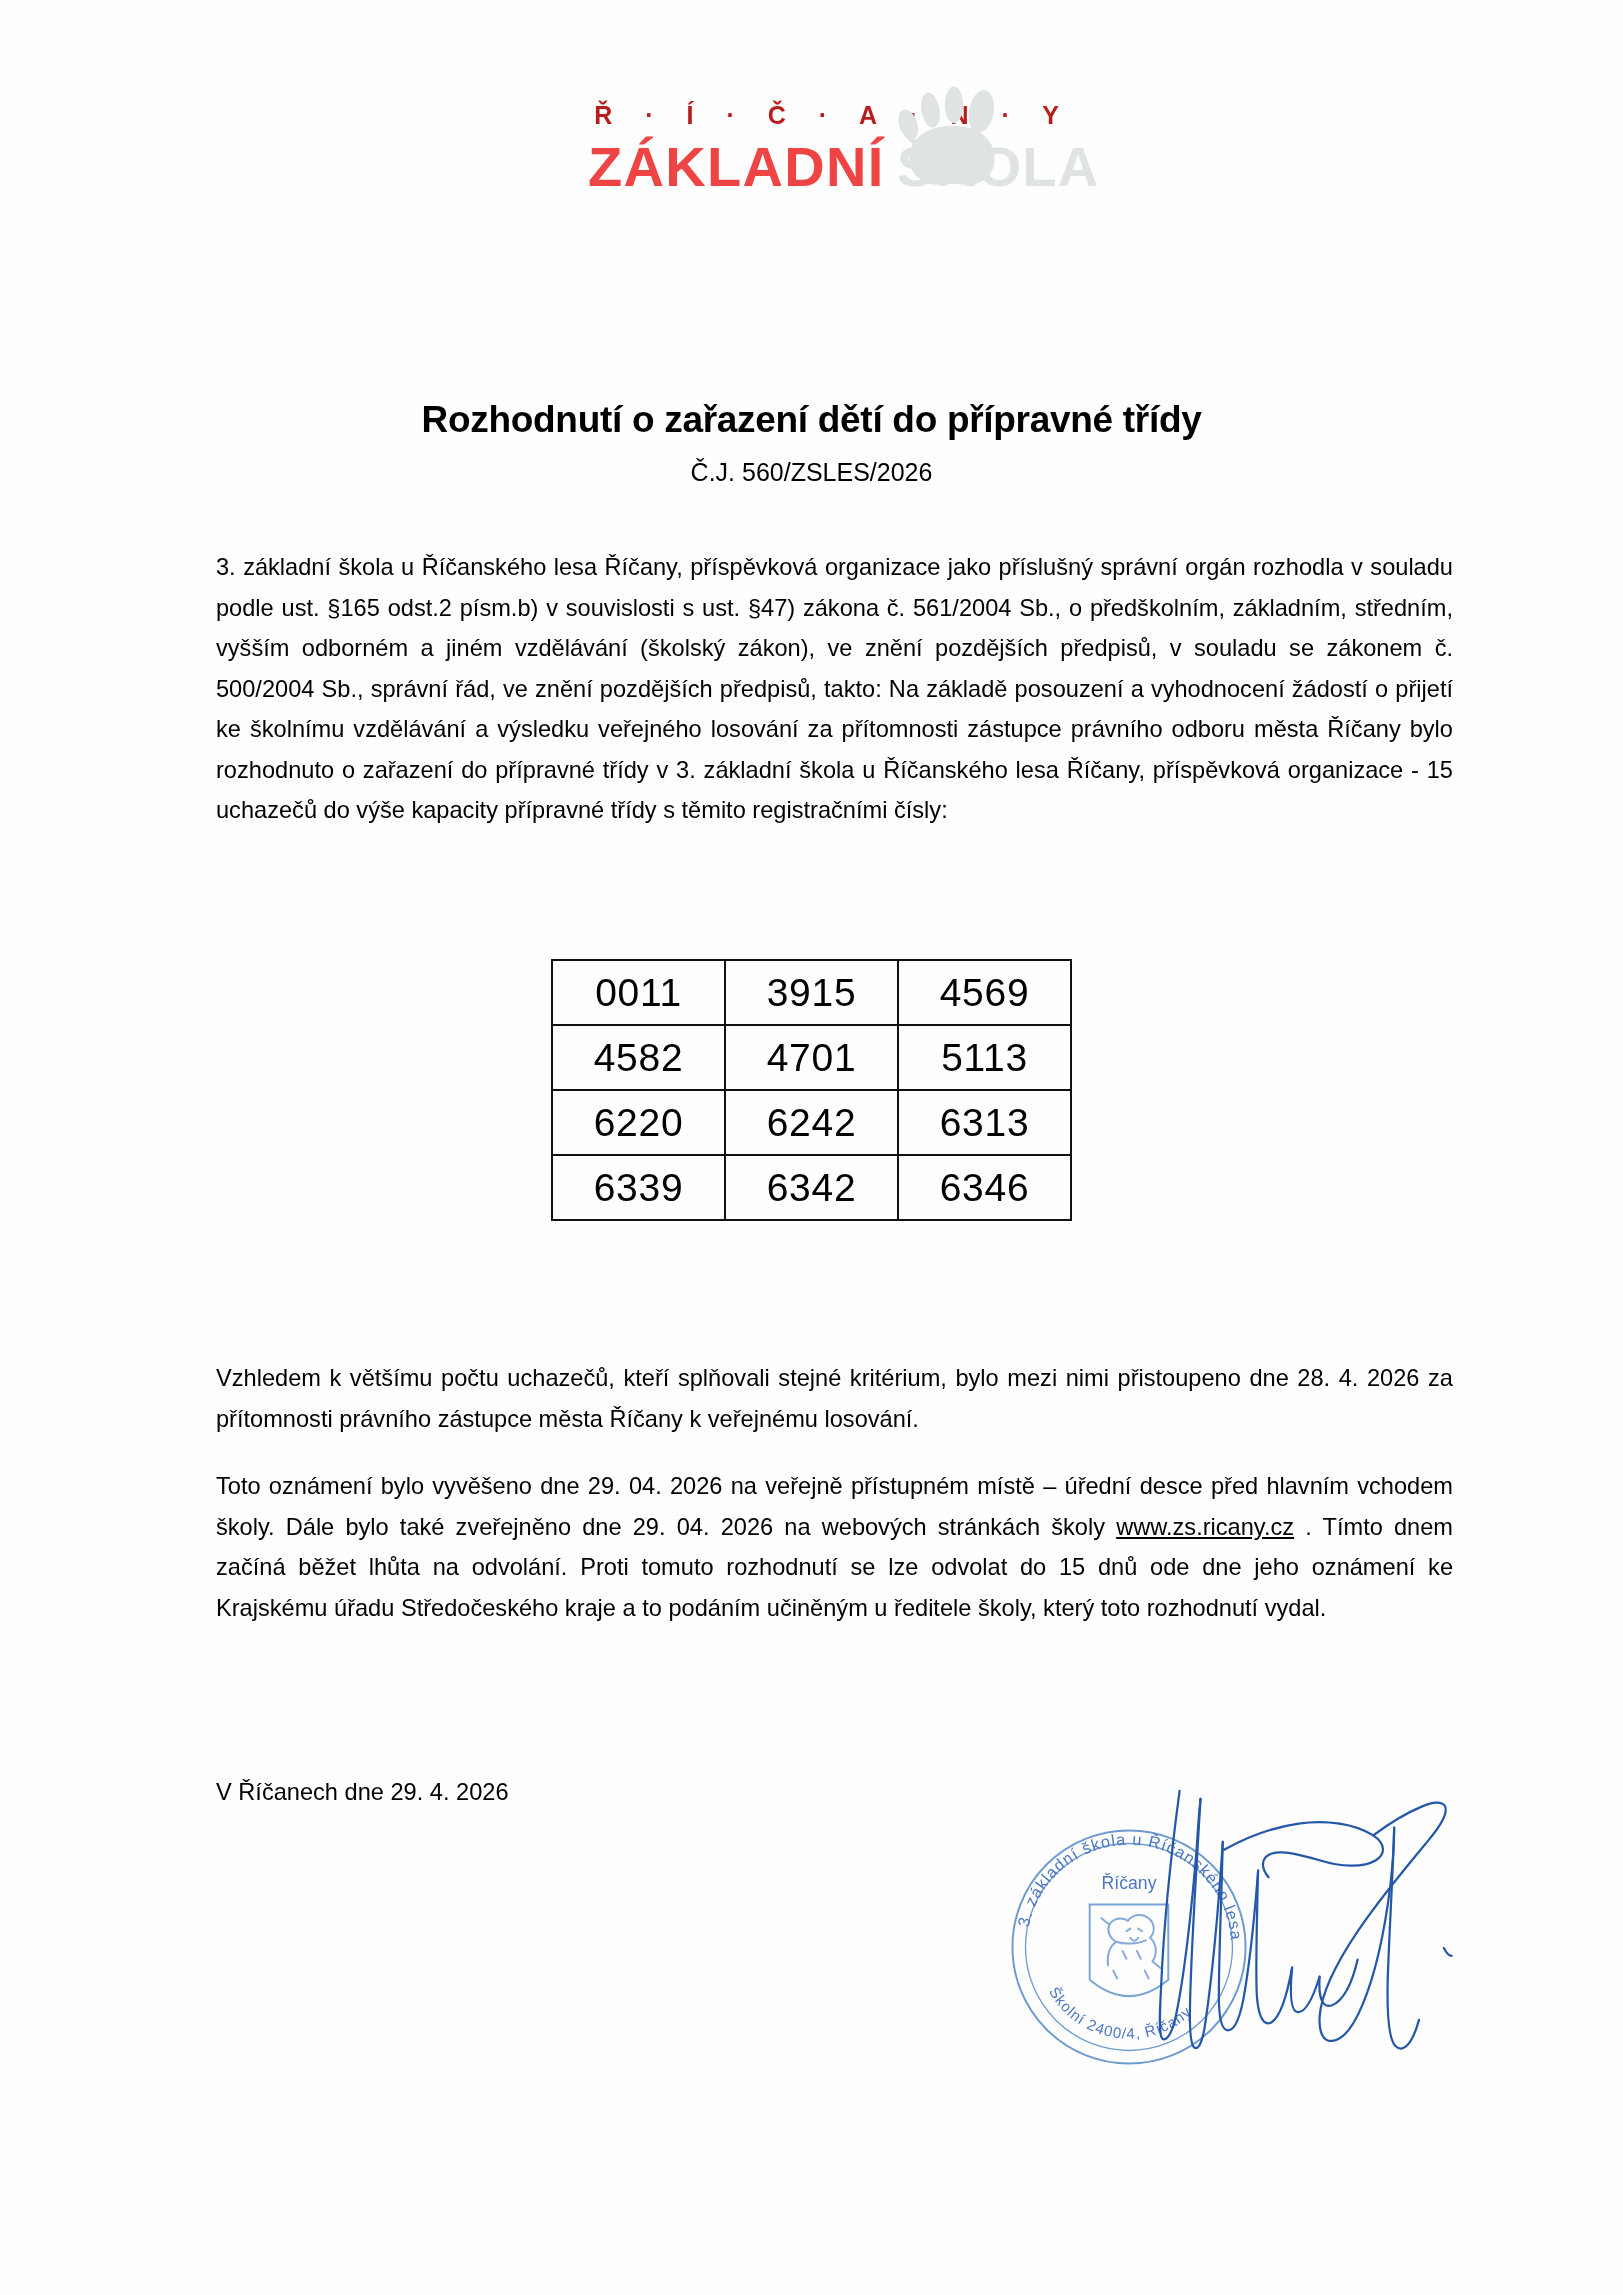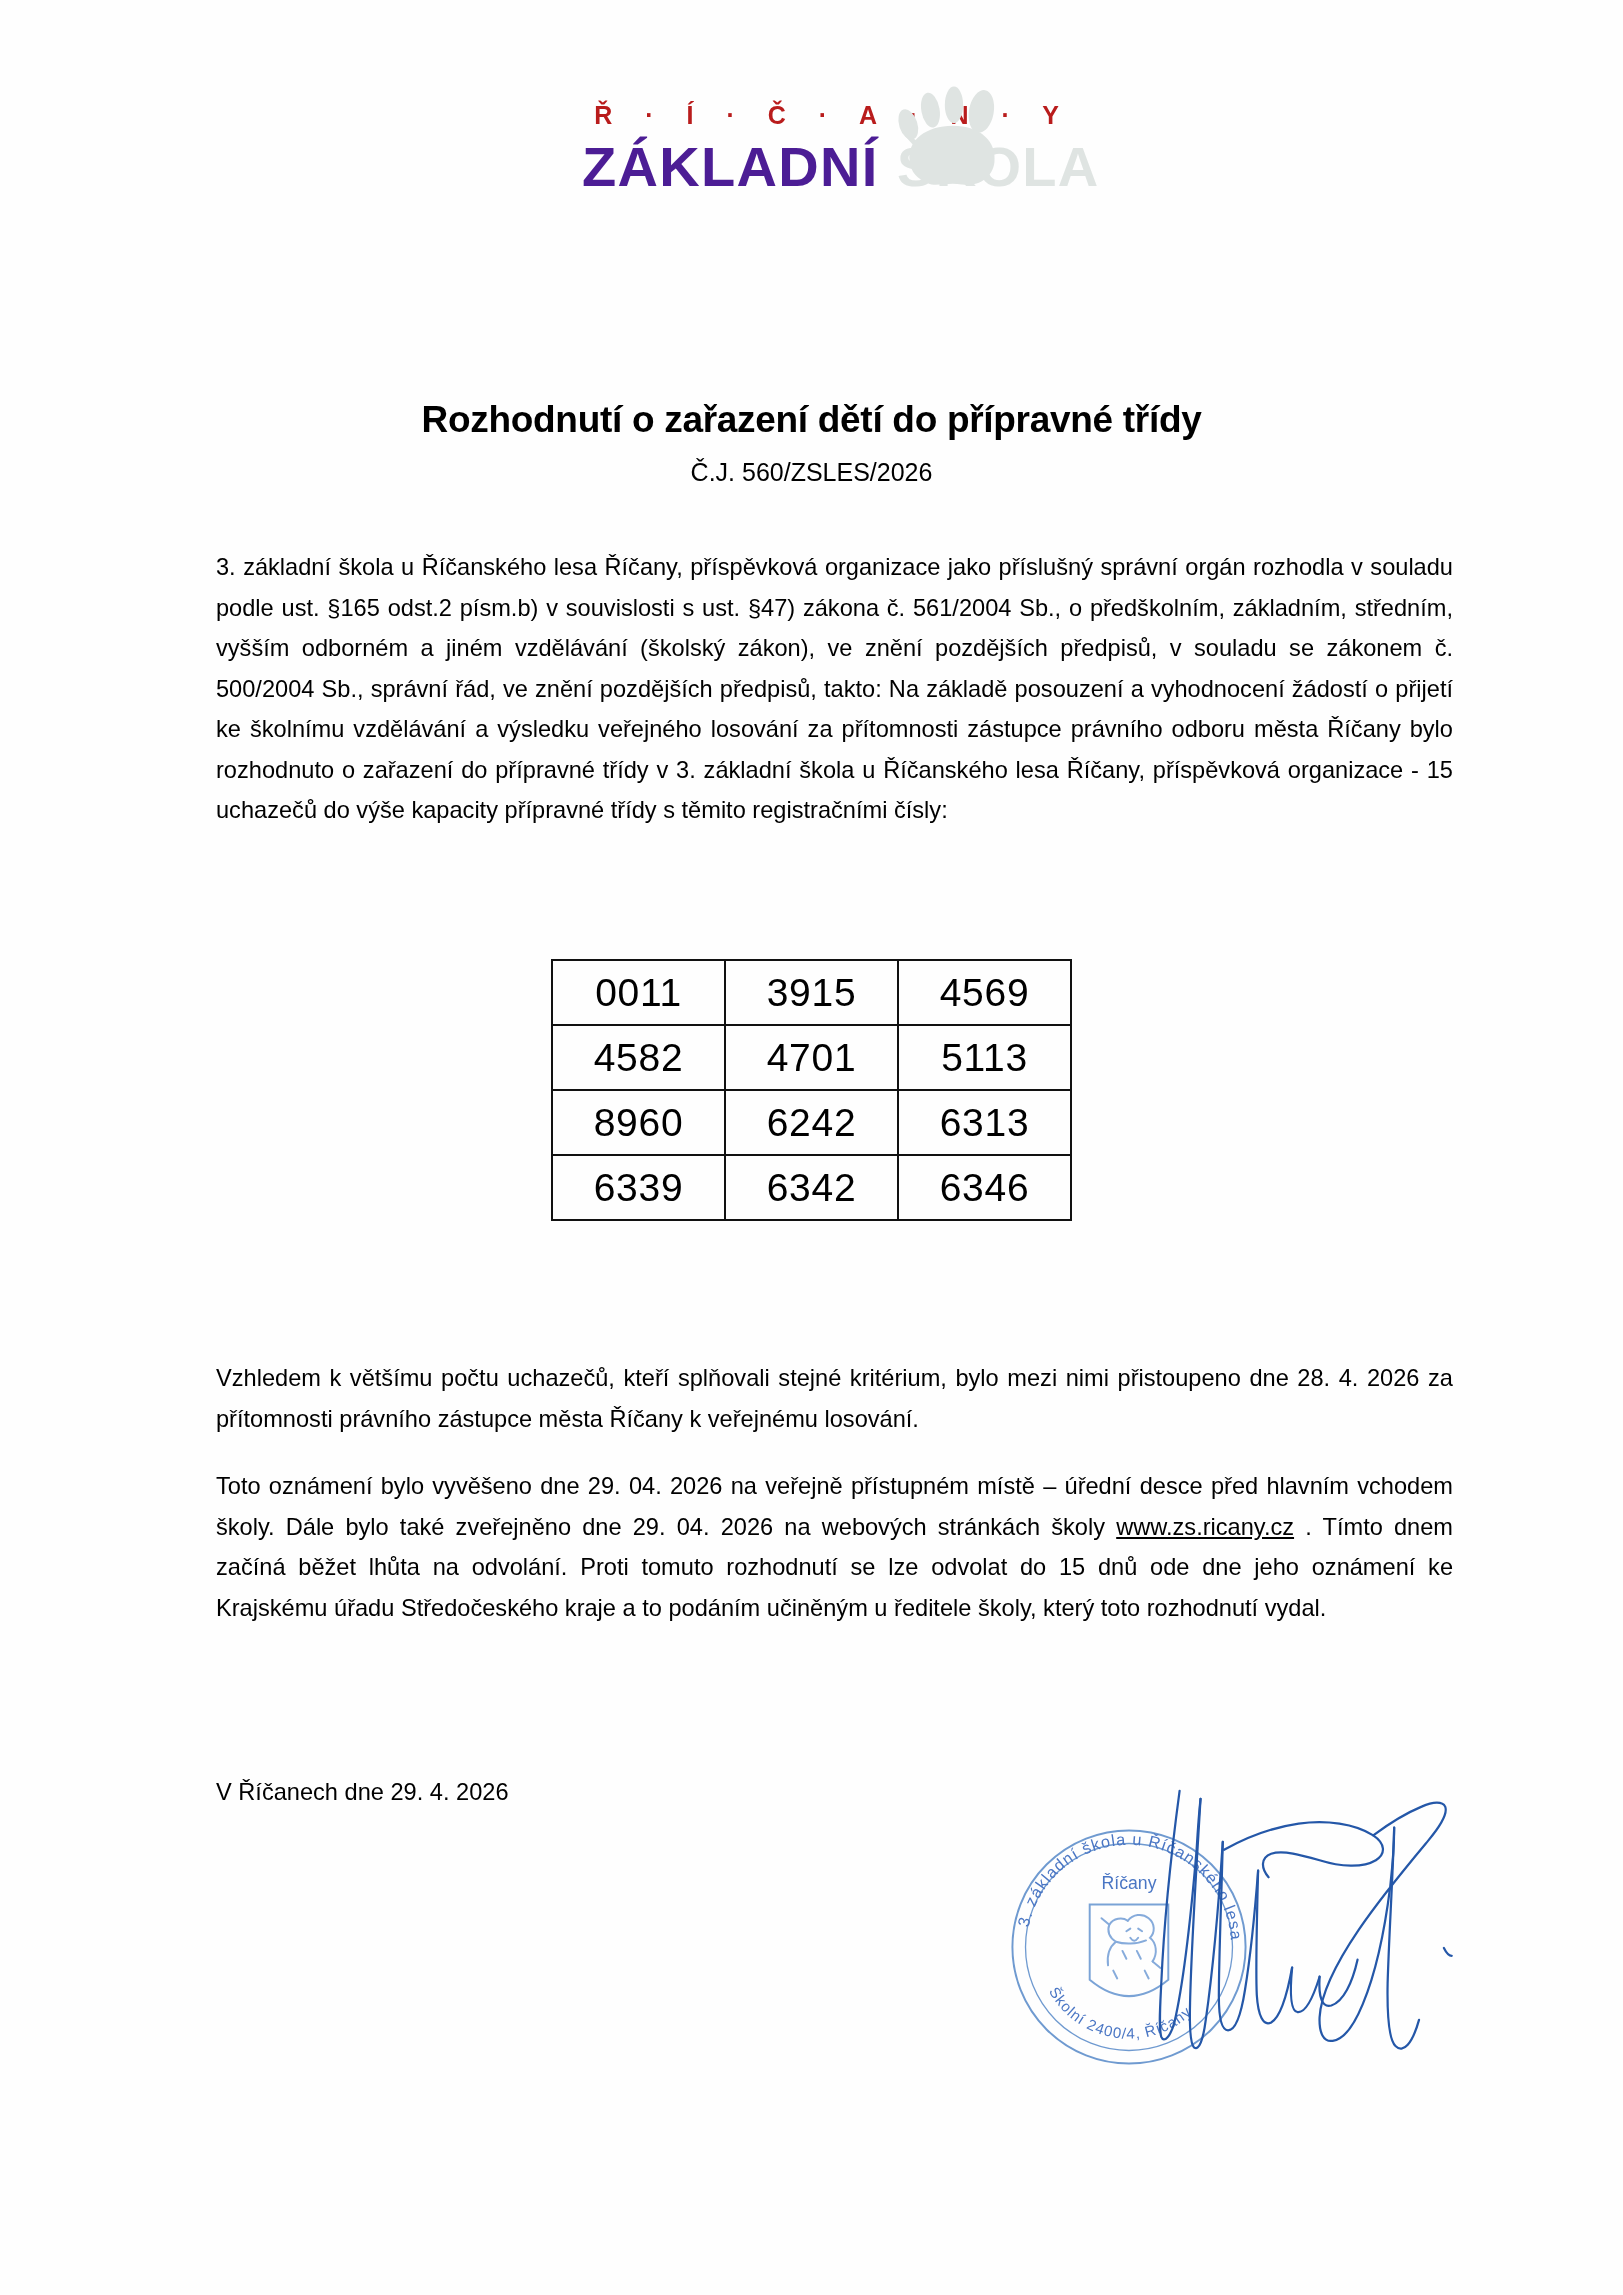--- a/index.html
+++ b/index.html
@@ -36,24 +36,24 @@
     white-space: nowrap;
     position: absolute;
     left: 18.3px;
     top: 22px;
   }
   .logo-zakladni {
     font-family: "Liberation Sans", sans-serif;
     font-size: 56px;
     font-weight: 700;
     letter-spacing: 1.3px;
-    color: #4c1d95;
+    color: #ef4444;
     white-space: nowrap;
     position: absolute;
-    left: 6px;
+    left: 12px;
     top: 55px;
   }
   .logo-skola {
     font-family: "Liberation Sans", sans-serif;
     font-size: 56px;
     font-weight: 700;
     letter-spacing: 1.3px;
     color: #dfe4e2;
     white-space: nowrap;
     position: absolute;
@@ -226,21 +226,21 @@
           <td>0011</td>
           <td>3915</td>
           <td>4569</td>
         </tr>
         <tr>
           <td>4582</td>
           <td>4701</td>
           <td>5113</td>
         </tr>
         <tr>
-          <td>8960</td>
+          <td>6220</td>
           <td>6242</td>
           <td>6313</td>
         </tr>
         <tr>
           <td>6339</td>
           <td>6342</td>
           <td>6346</td>
         </tr>
       </tbody>
     </table>

